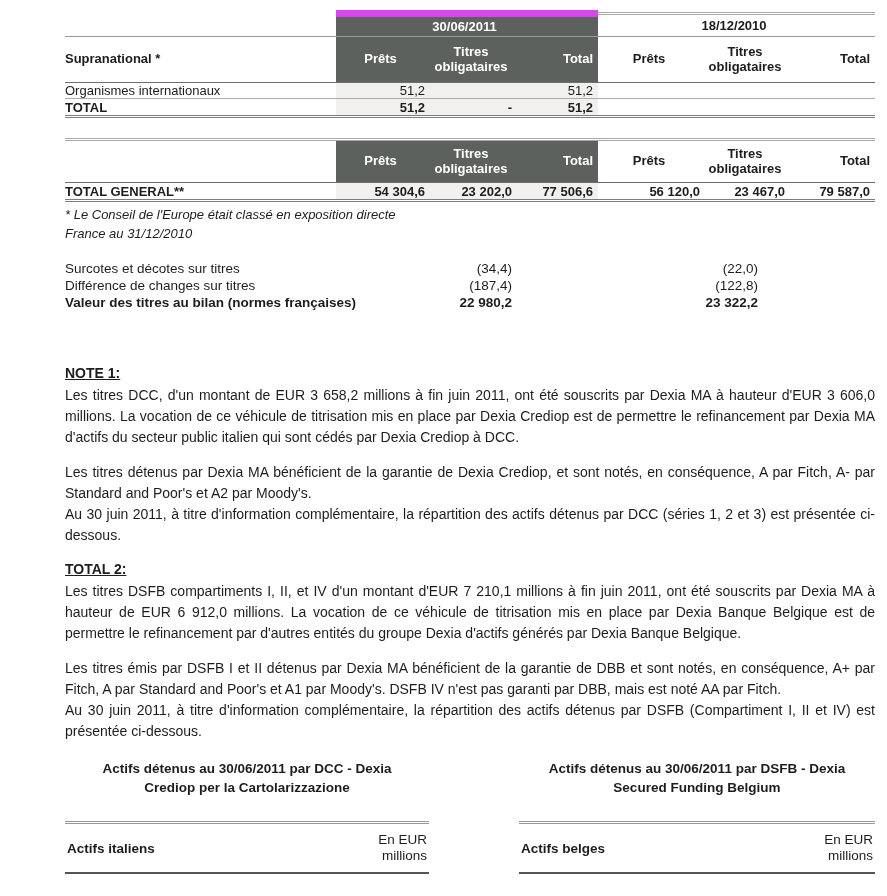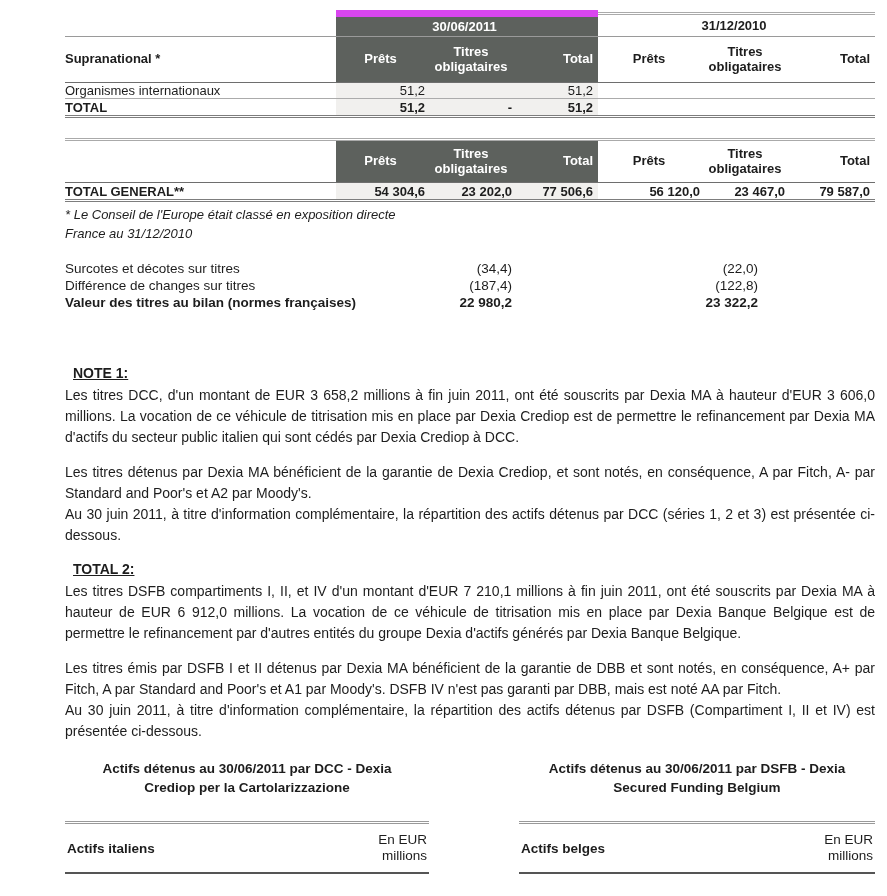--- a/index.html
+++ b/index.html
@@ -45,21 +45,21 @@
   .adjust{margin-top:16px;width:810px;font-size:13.5px;}
   .adjust .arow{display:grid;grid-template-columns:330px 117px 246px 1fr;height:17px;align-items:center;}
   .adjust .v{text-align:right;}
   .adjust .arow.bold{font-weight:bold;}
 
   
   .note{margin-top:0;width:810px;}
   .note-1{margin-top:53px;}
   .note-2{margin-top:14px;}
   .note h3{
-    font-size:14px;margin:0 0 4px 8px;font-weight:bold;
+    font-size:14px;margin:0 0 4px 0;font-weight:bold;
     text-decoration:underline;display:inline-block;
   }
   .note p{
     font-size:14px;line-height:21px;margin:0 0 0 0;text-align:justify;
   }
   .note p.gap{margin-top:14px;}
   .note p.tight{margin-top:0;}
 
   
   .bottom{display:flex;margin-top:18px;}
@@ -90,21 +90,21 @@
         <col style="width:87px">
         <col style="width:81px">
       <col style="width:107px">
         <col style="width:85px">
         <col style="width:85px">
     </colgroup>
     <tbody>
         <tr class="date-row">
       <td class="lbl" style="border-bottom:1px solid #9a9a9a;"></td>
       <td class="dark datecell" colspan="3" style="border-top:7px solid #d946ef;">30/06/2011</td>
-      <td class="datecell white-date" colspan="3">31/12/2010</td>
+      <td class="datecell white-date" colspan="3">18/12/2010</td>
     </tr>
     <tr class="head-row">
       <td class="lbl">Supranational *</td>
       <td class="dark">Prêts</td>
       <td class="dark">Titres obligataires</td>
       <td class="dark tot">Total</td>
       <td>Prêts</td>
       <td>Titres obligataires</td>
       <td class="tot">Total</td>
     </tr>

